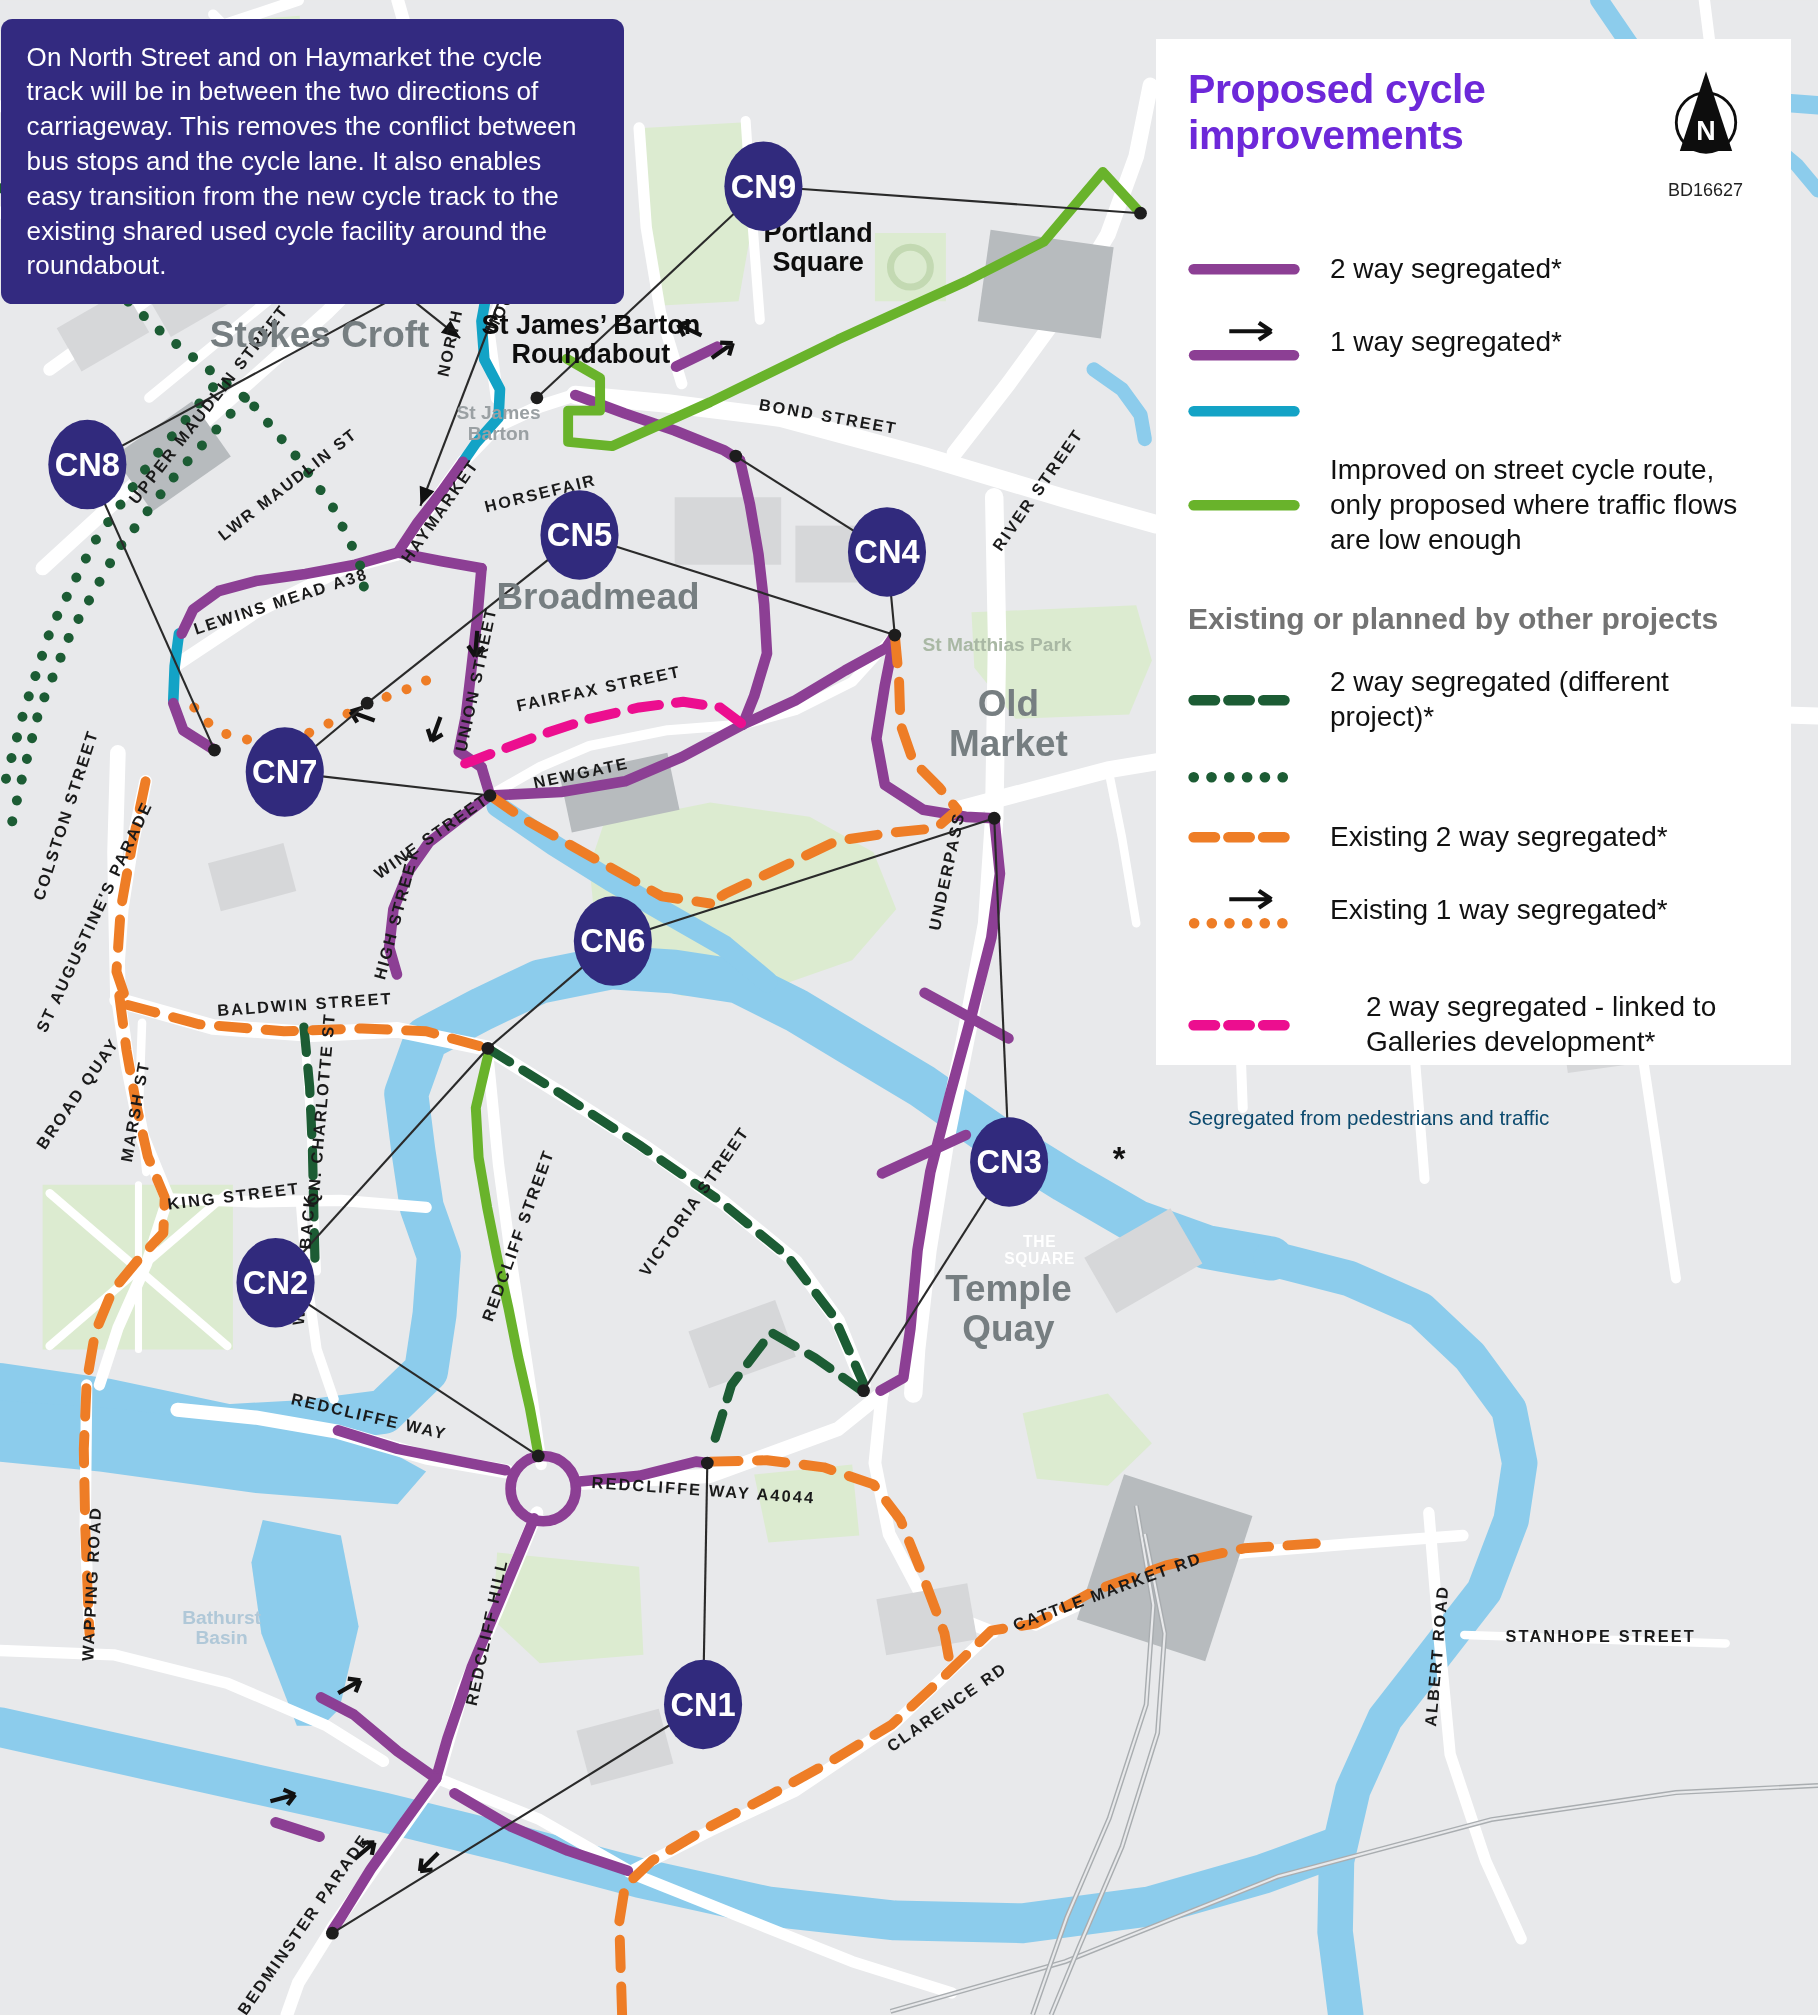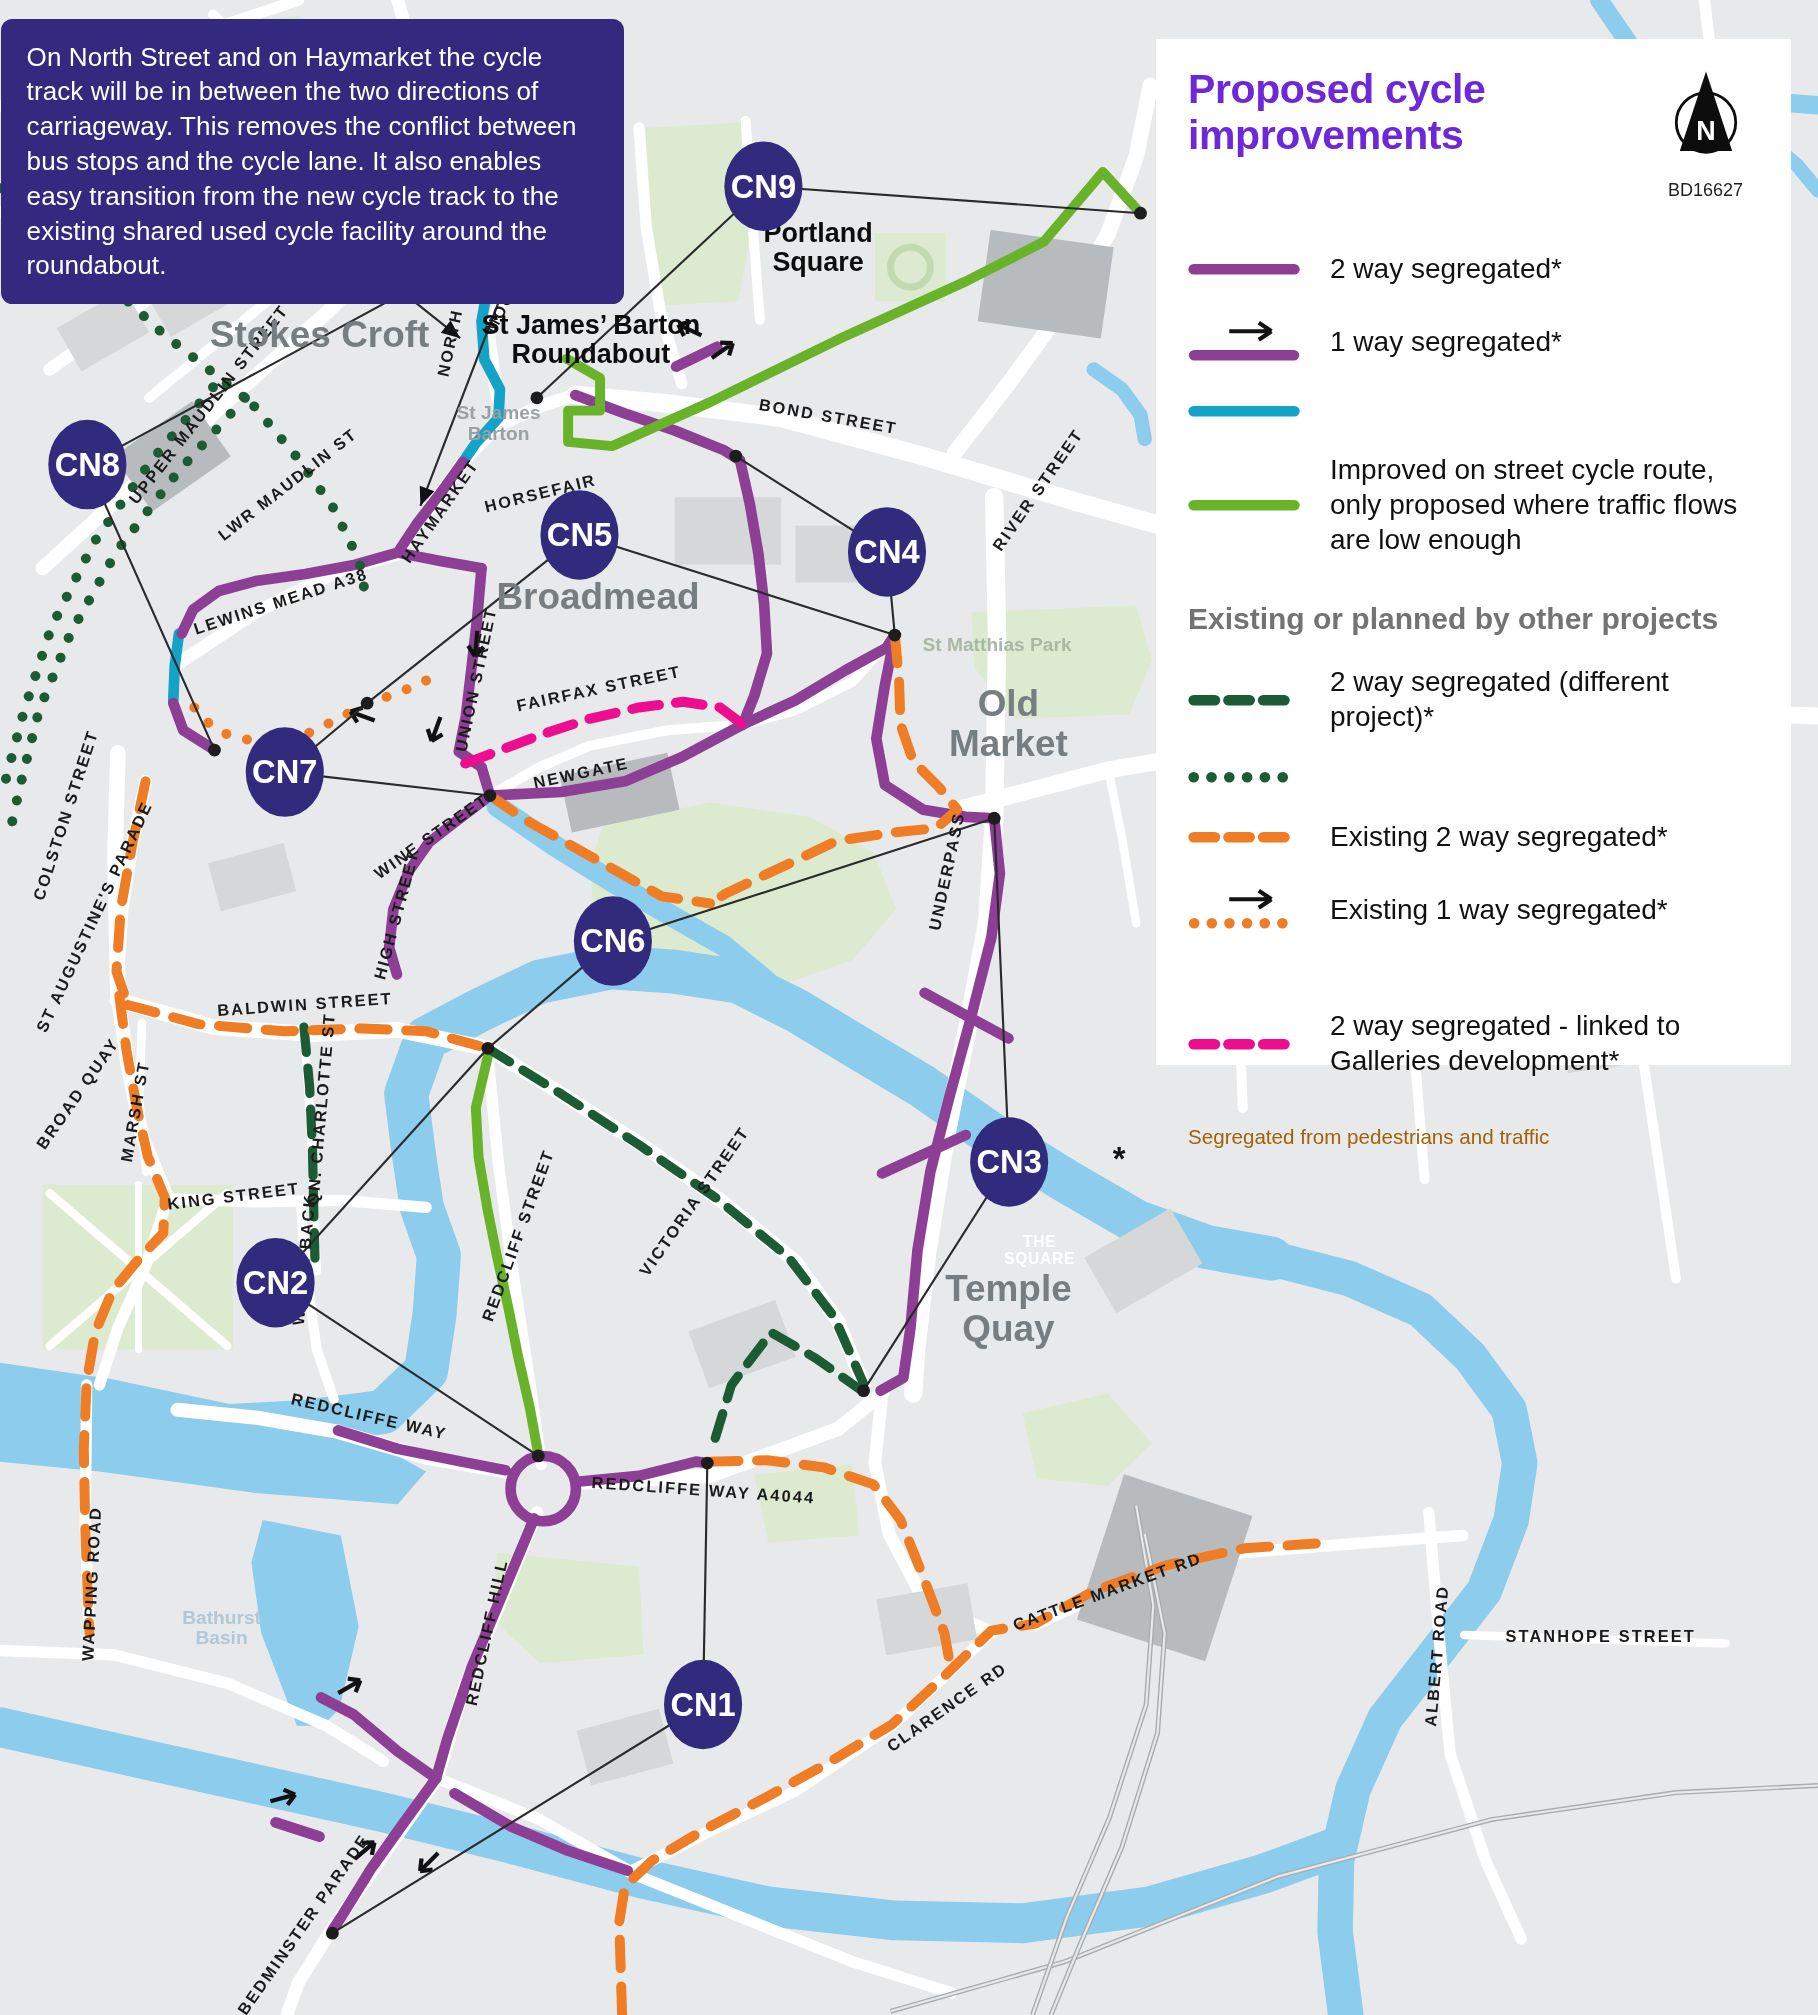--- a/index.html
+++ b/index.html
@@ -13,22 +13,22 @@
           padding:28px 25px 28px 32px;z-index:5;}
   .legend-head{display:flex;justify-content:space-between;align-items:flex-start;}
   .legend-title{font-size:41px;line-height:1.12;font-weight:bold;color:#6d28d9;width:398px;letter-spacing:-0.4px;}
   .north{width:121px;text-align:center;color:#0d0d0d;}
   .north-code{font-size:18px;margin-top:14px;color:#222;}
   .lrows{margin-top:50px;}
   .lrow{display:flex;align-items:center;margin-bottom:30px;}
   .lrow .sw{flex:0 0 142px;padding-top:4.3px;}
   .lrow .ltxt{font-size:28px;line-height:1.25;color:#111;}
   .lsub{font-size:30px;font-weight:bold;color:#737373;margin:45px 0 28px 0;}
-  .lfoot{font-size:20.6px;color:#a16207;margin-top:47px;}
-  .gapbig{margin-top:73px;}
+  .lfoot{font-size:20.6px;color:#0c4a6e;margin-top:47px;}
+  .gapbig{margin-top:54px;gap:36px;}
 </style>
 </head>
 <body>
 
 <div class="stage">
   <svg id="map-svg" width="1818" height="2015" viewBox="0 0 2560 2837">
       <rect x="0" y="0" width="2560" height="2837" fill="#e8e9eb"></rect>
       <polygon points="850,1160 1000,1130 1140,1150 1230,1200 1262,1280 1200,1352 1080,1394 960,1402 880,1372 838,1300 830,1220" fill="#dcebd0"></polygon>
       <polygon points="1368,862 1600,852 1622,930 1590,1006 1430,1012 1372,940" fill="#dcebd0"></polygon>
       <polygon points="1232,328 1332,328 1332,424 1232,424" fill="#dcebd0"></polygon>

